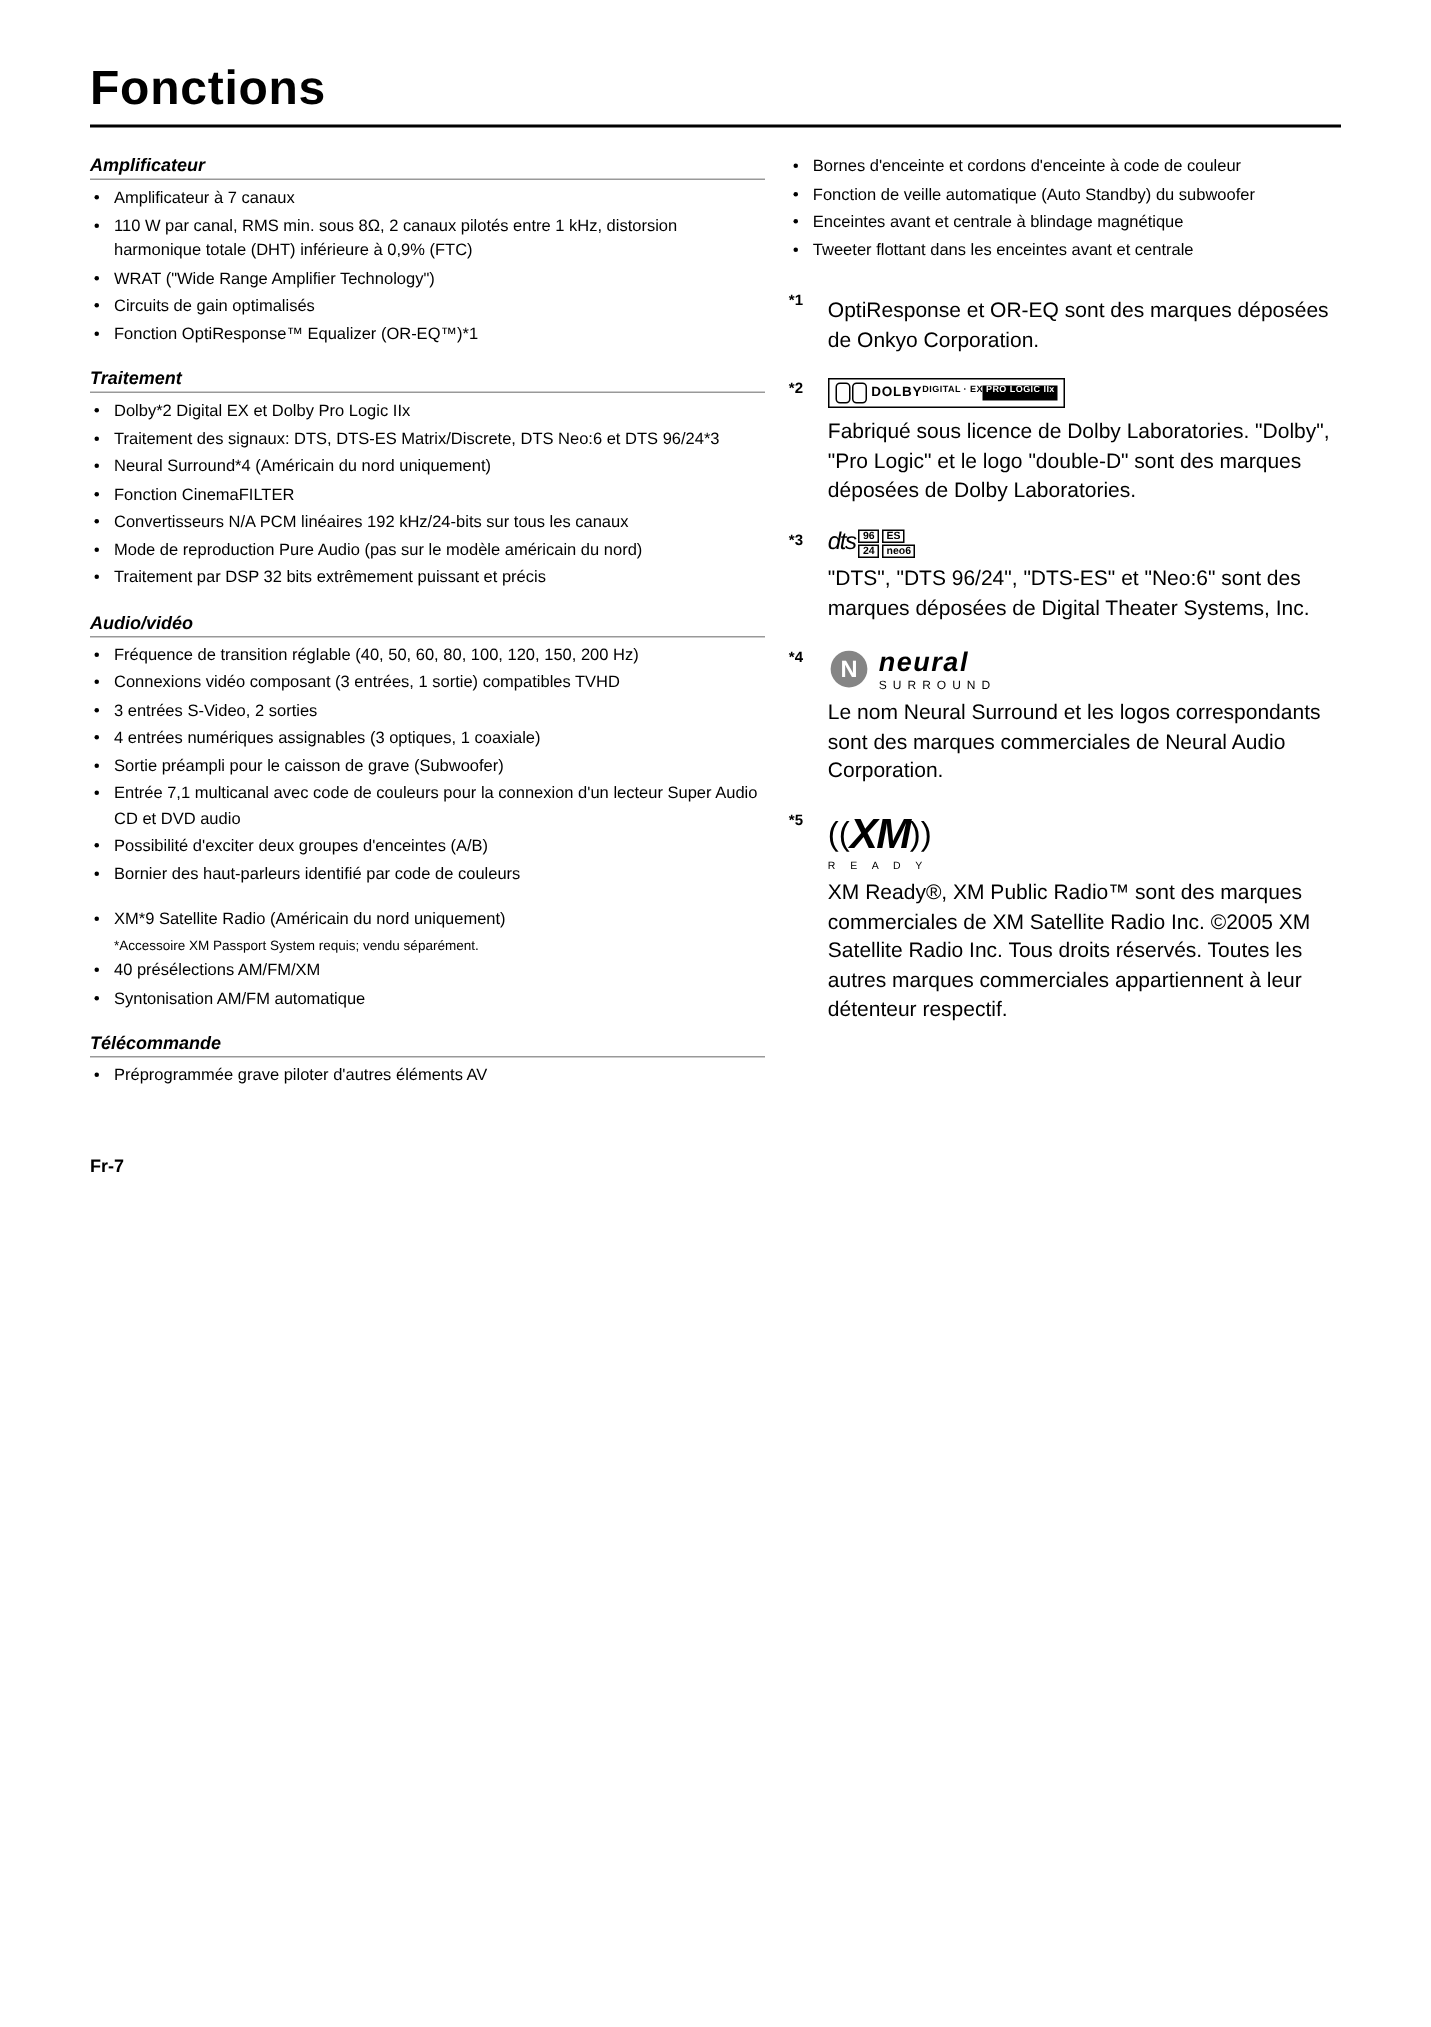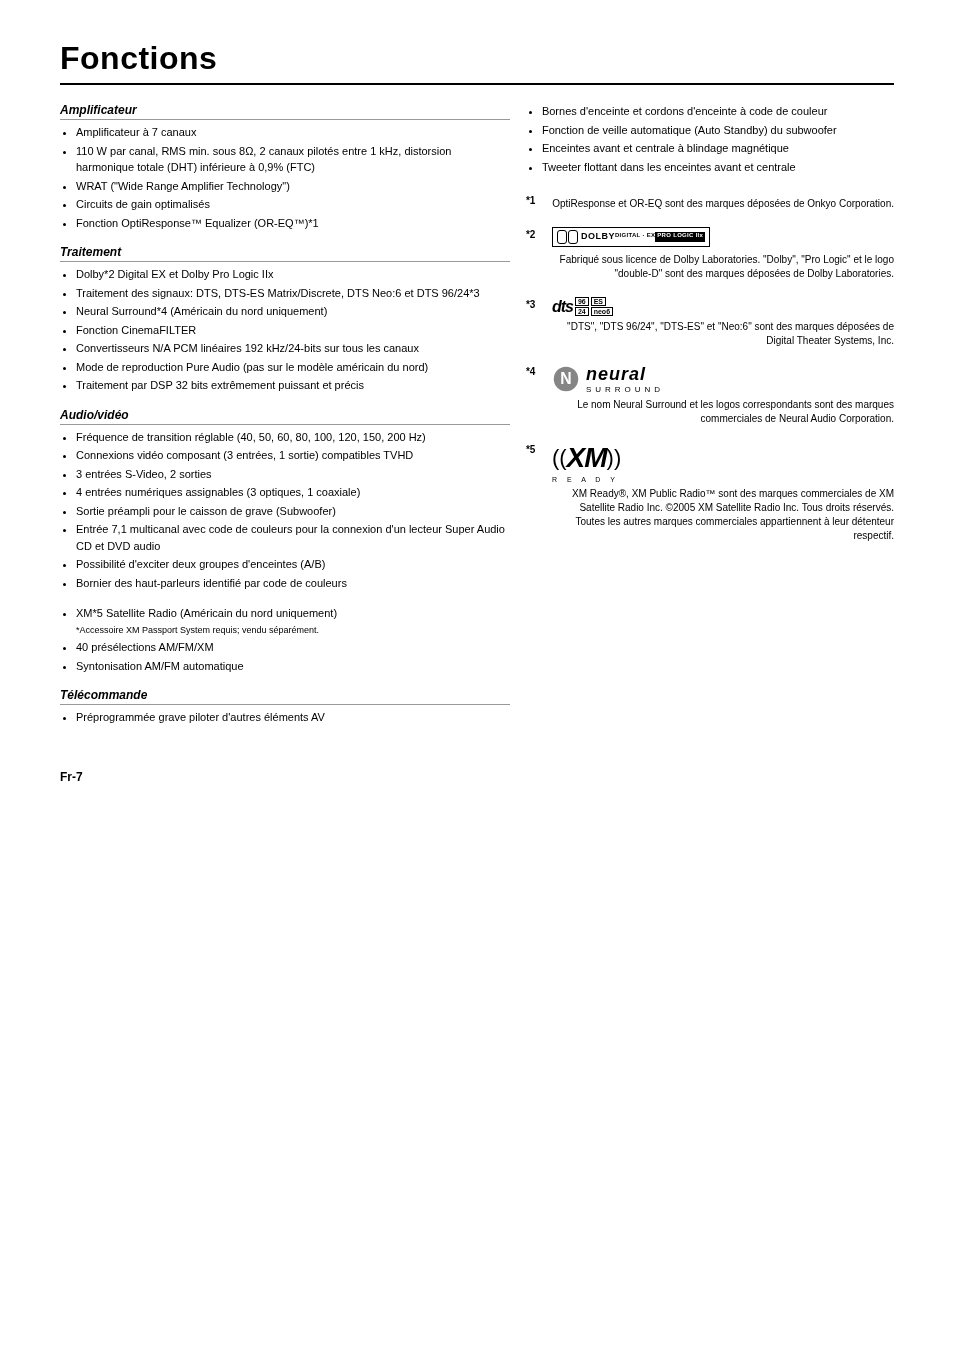--- a/index.html
+++ b/index.html
@@ -64,24 +64,23 @@
     .footnote-marker {
       font-size: 10px;
       font-weight: bold;
       min-width: 18px;
       margin-top: 2px;
     }
     .footnote-content {
       flex: 1;
     }
     .footnote-text {
-      font-size: 10px;
+      font-size: 14px;
       line-height: 1.4;
       margin-top: 4px;
-      text-align: right;
     }
     .logo-dolby {
       display: inline-flex;
       align-items: center;
       border: 1.5px solid #000;
       padding: 2px 4px;
       font-size: 9px;
       font-weight: bold;
       gap: 3px;
       margin-bottom: 2px;
@@ -106,21 +105,21 @@
     }
     
     .dts-logo-wrap {
       display: flex;
       align-items: center;
       gap: 2px;
       margin-bottom: 2px;
     }
     .dts-text {
       font-size: 16px;
-      font-weight: bold;
+      font-weight: normal;
       font-style: italic;
       letter-spacing: -1px;
     }
     .dts-badges {
       display: flex;
       flex-direction: column;
       font-size: 7px;
       font-weight: bold;
       gap: 1px;
     }
@@ -214,21 +213,21 @@
       <li>Connexions vidéo composant (3 entrées, 1 sortie) compatibles TVHD</li>
       <li>3 entrées S-Video, 2 sorties</li>
       <li>4 entrées numériques assignables (3 optiques, 1 coaxiale)</li>
       <li>Sortie préampli pour le caisson de grave (Subwoofer)</li>
       <li>Entrée 7,1 multicanal avec code de couleurs pour la connexion d'un lecteur Super Audio CD et DVD audio</li>
       <li>Possibilité d'exciter deux groupes d'enceintes (A/B)</li>
       <li>Bornier des haut-parleurs identifié par code de couleurs</li>
     </ul>
 
     <ul class="feature-list">
-      <li>XM*5 Satellite Radio (Américain du nord uniquement)</li>
+      <li>XM*9 Satellite Radio (Américain du nord uniquement)</li>
       <li style="list-style:none; font-size:9px;">*Accessoire XM Passport System requis; vendu séparément.</li>
       <li>40 présélections AM/FM/XM</li>
       <li>Syntonisation AM/FM automatique</li>
     </ul>
 
     <p class="section-title">Télécommande</p>
     <ul class="feature-list">
       <li>Préprogrammée grave piloter d'autres éléments AV</li>
     </ul>
 

